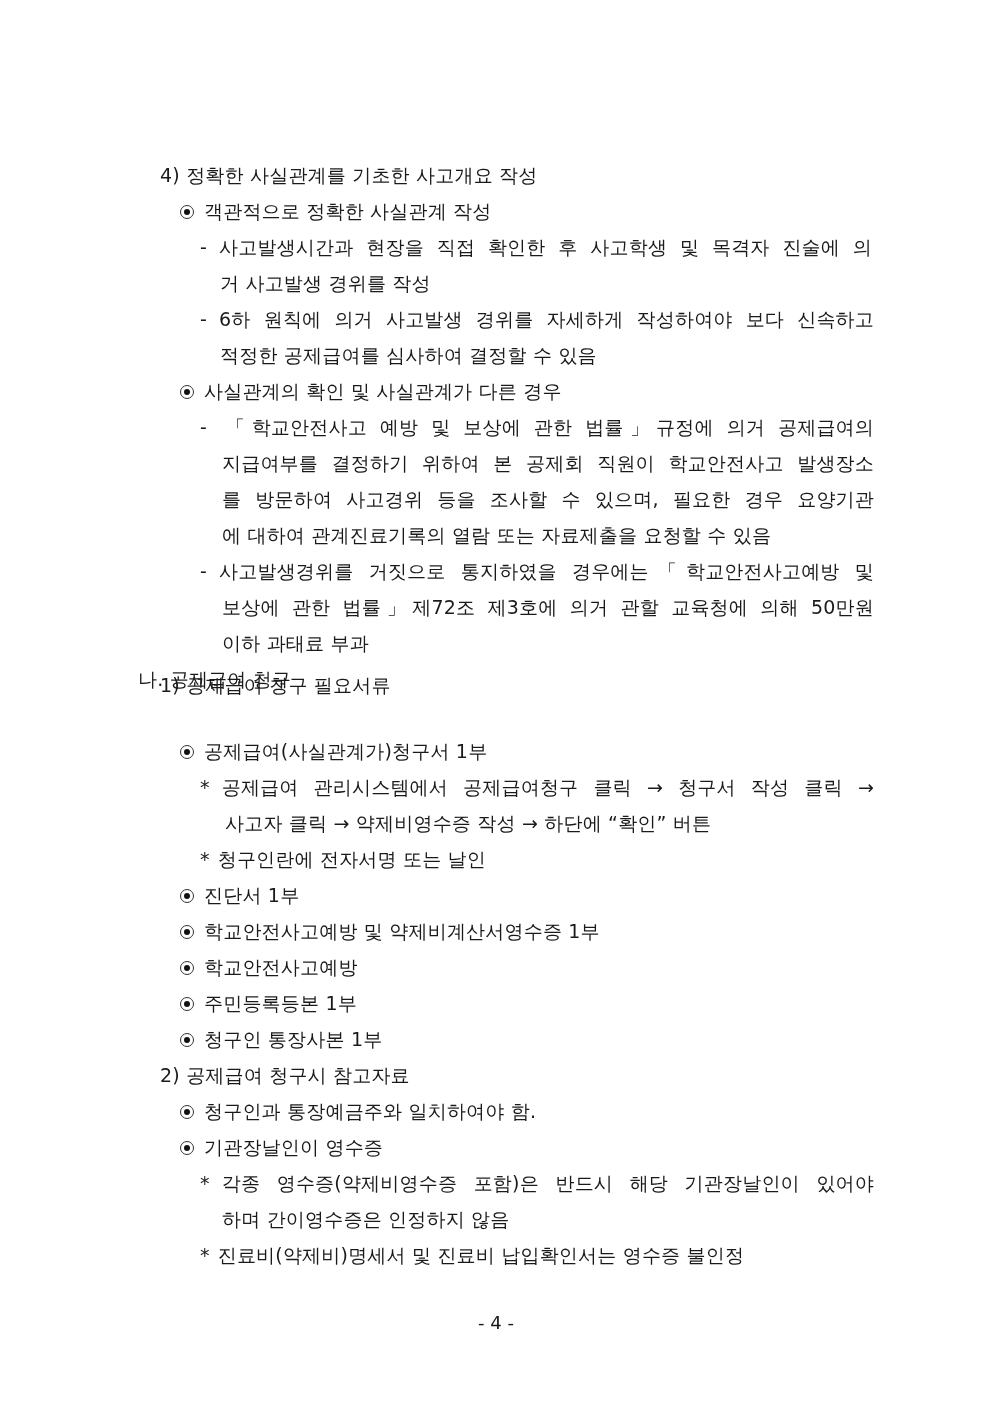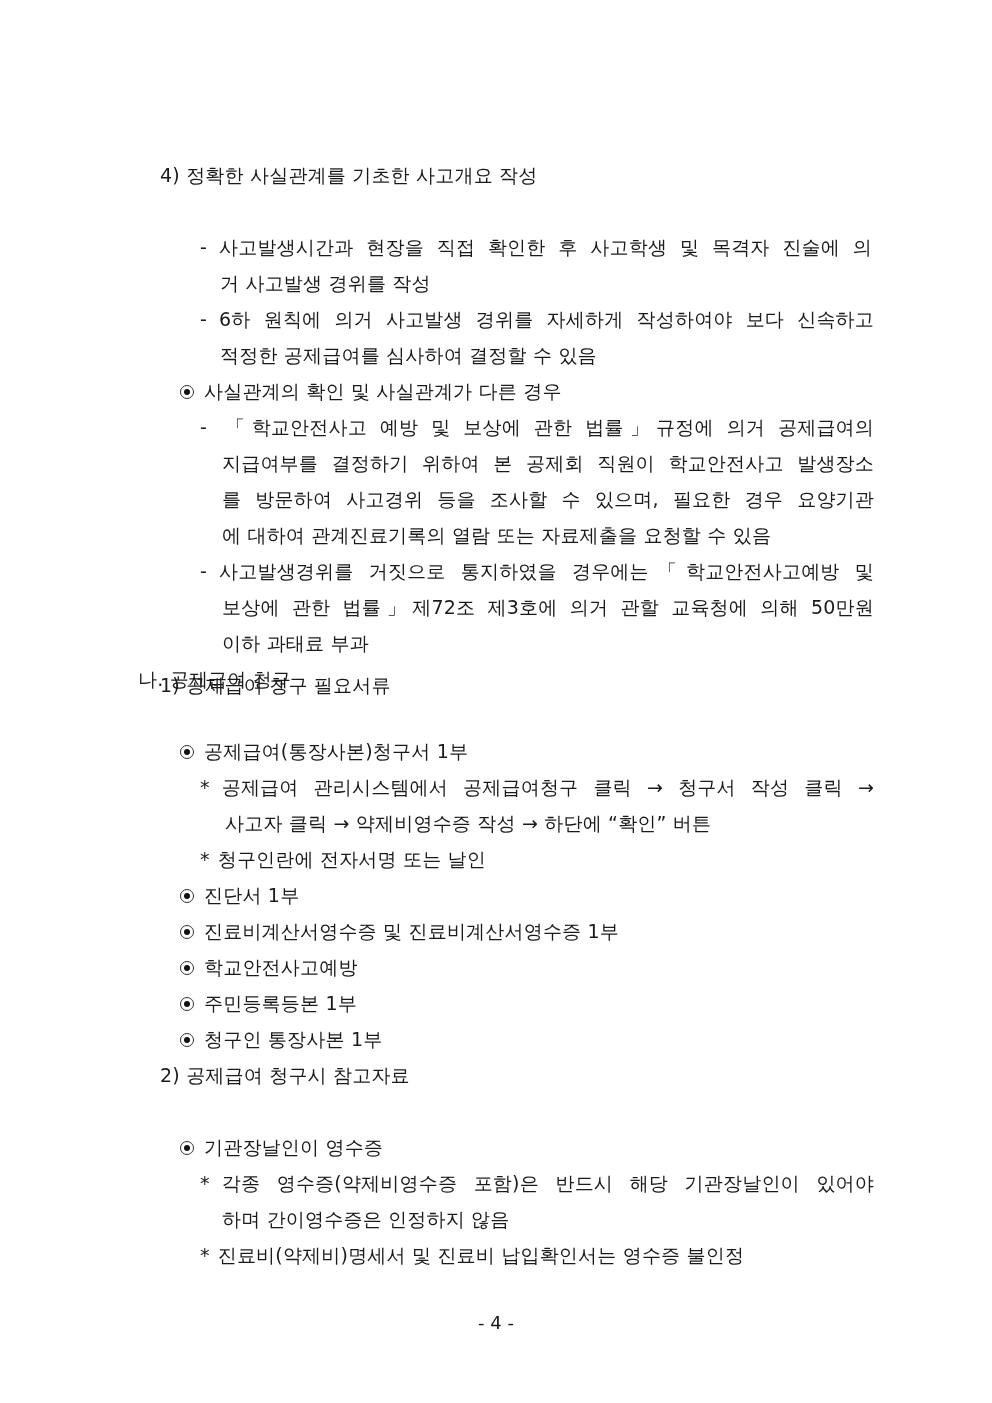--- a/index.html
+++ b/index.html
@@ -15,20 +15,23 @@
   .marker { display: inline-block; margin-right: 12px; }
   .pagenum { position: absolute; top: 1312px; left: 0; width: 992px; text-align: center; font-size: 18px; }
 </style>
 </head>
 <body>
 
 <div class="page">
 
   <div class="line" style="left:160px;top:163px">4) 정확한 사실관계를 기초한 사고개요 작성</div>
 
+  <div class="line" style="left:180px;top:199px">
+    <span class="bullet"></span><span>객관적으로 정확한 사실관계 작성</span>
+  </div>
 
   <div class="line just" style="left:200px;top:235px;width:672px">
     <span class="marker">-</span><span>사고발생시간과 현장을 직접 확인한 후 사고학생 및 목격자 진술에 의</span>
   </div>
   <div class="line" style="left:220px;top:271px">거 사고발생 경위를 작성</div>
 
   <div class="line just" style="left:200px;top:307px;width:674px">
     <span class="marker">-</span><span>6하 원칙에 의거 사고발생 경위를 자세하게 작성하여야 보다 신속하고</span>
   </div>
   <div class="line" style="left:220px;top:343px">적정한 공제급여를 심사하여 결정할 수 있음</div>
@@ -48,50 +51,53 @@
     <span class="marker">-</span><span>사고발생경위를 거짓으로 통지하였을 경우에는「학교안전사고예방 및</span>
   </div>
   <div class="line just" style="left:222px;top:595px">보상에 관한 법률」제72조 제3호에 의거 관할 교육청에 의해 50만원</div>
   <div class="line" style="left:222px;top:631px">이하 과태료 부과</div>
 
   <div class="line" style="left:138px;top:667px">나. 공제급여 청구</div>
 
   <div class="line" style="left:160px;top:673px">1) 공제급여 청구 필요서류</div>
 
   <div class="line" style="left:180px;top:739px">
-    <span class="bullet"></span><span>공제급여(통장사본)청구서 1부</span>
+    <span class="bullet"></span><span>공제급여(사실관계가)청구서 1부</span>
   </div>
 
   <div class="line just" style="left:200px;top:775px;width:674px">
     <span class="marker">*</span><span>공제급여 관리시스템에서 공제급여청구 클릭 → 청구서 작성 클릭 →</span>
   </div>
   <div class="line" style="left:225px;top:811px">사고자 클릭 → 약제비영수증 작성 → 하단에 “확인” 버튼</div>
 
   <div class="line" style="left:200px;top:847px">
     <span class="marker" style="margin-right:8px">*</span><span>청구인란에 전자서명 또는 날인</span>
   </div>
 
   <div class="line" style="left:180px;top:883px">
     <span class="bullet"></span><span>진단서 1부</span>
   </div>
   <div class="line" style="left:180px;top:919px">
-    <span class="bullet"></span><span>진료비계산서영수증 및 진료비계산서영수증 1부</span>
+    <span class="bullet"></span><span>학교안전사고예방 및 약제비계산서영수증 1부</span>
   </div>
   <div class="line" style="left:180px;top:955px">
     <span class="bullet"></span><span>학교안전사고예방</span>
   </div>
   <div class="line" style="left:180px;top:991px">
     <span class="bullet"></span><span>주민등록등본 1부</span>
   </div>
   <div class="line" style="left:180px;top:1027px">
     <span class="bullet"></span><span>청구인 통장사본 1부</span>
   </div>
 
   <div class="line" style="left:160px;top:1063px">2) 공제급여 청구시 참고자료</div>
 
+  <div class="line" style="left:180px;top:1099px">
+    <span class="bullet"></span><span>청구인과 통장예금주와 일치하여야 함.</span>
+  </div>
   <div class="line" style="left:180px;top:1135px">
     <span class="bullet"></span><span>기관장날인이 영수증</span>
   </div>
 
   <div class="line just" style="left:200px;top:1171px;width:674px">
     <span class="marker">*</span><span>각종 영수증(약제비영수증 포함)은 반드시 해당 기관장날인이 있어야</span>
   </div>
   <div class="line" style="left:222px;top:1207px">하며 간이영수증은 인정하지 않음</div>
 
   <div class="line" style="left:200px;top:1243px">

